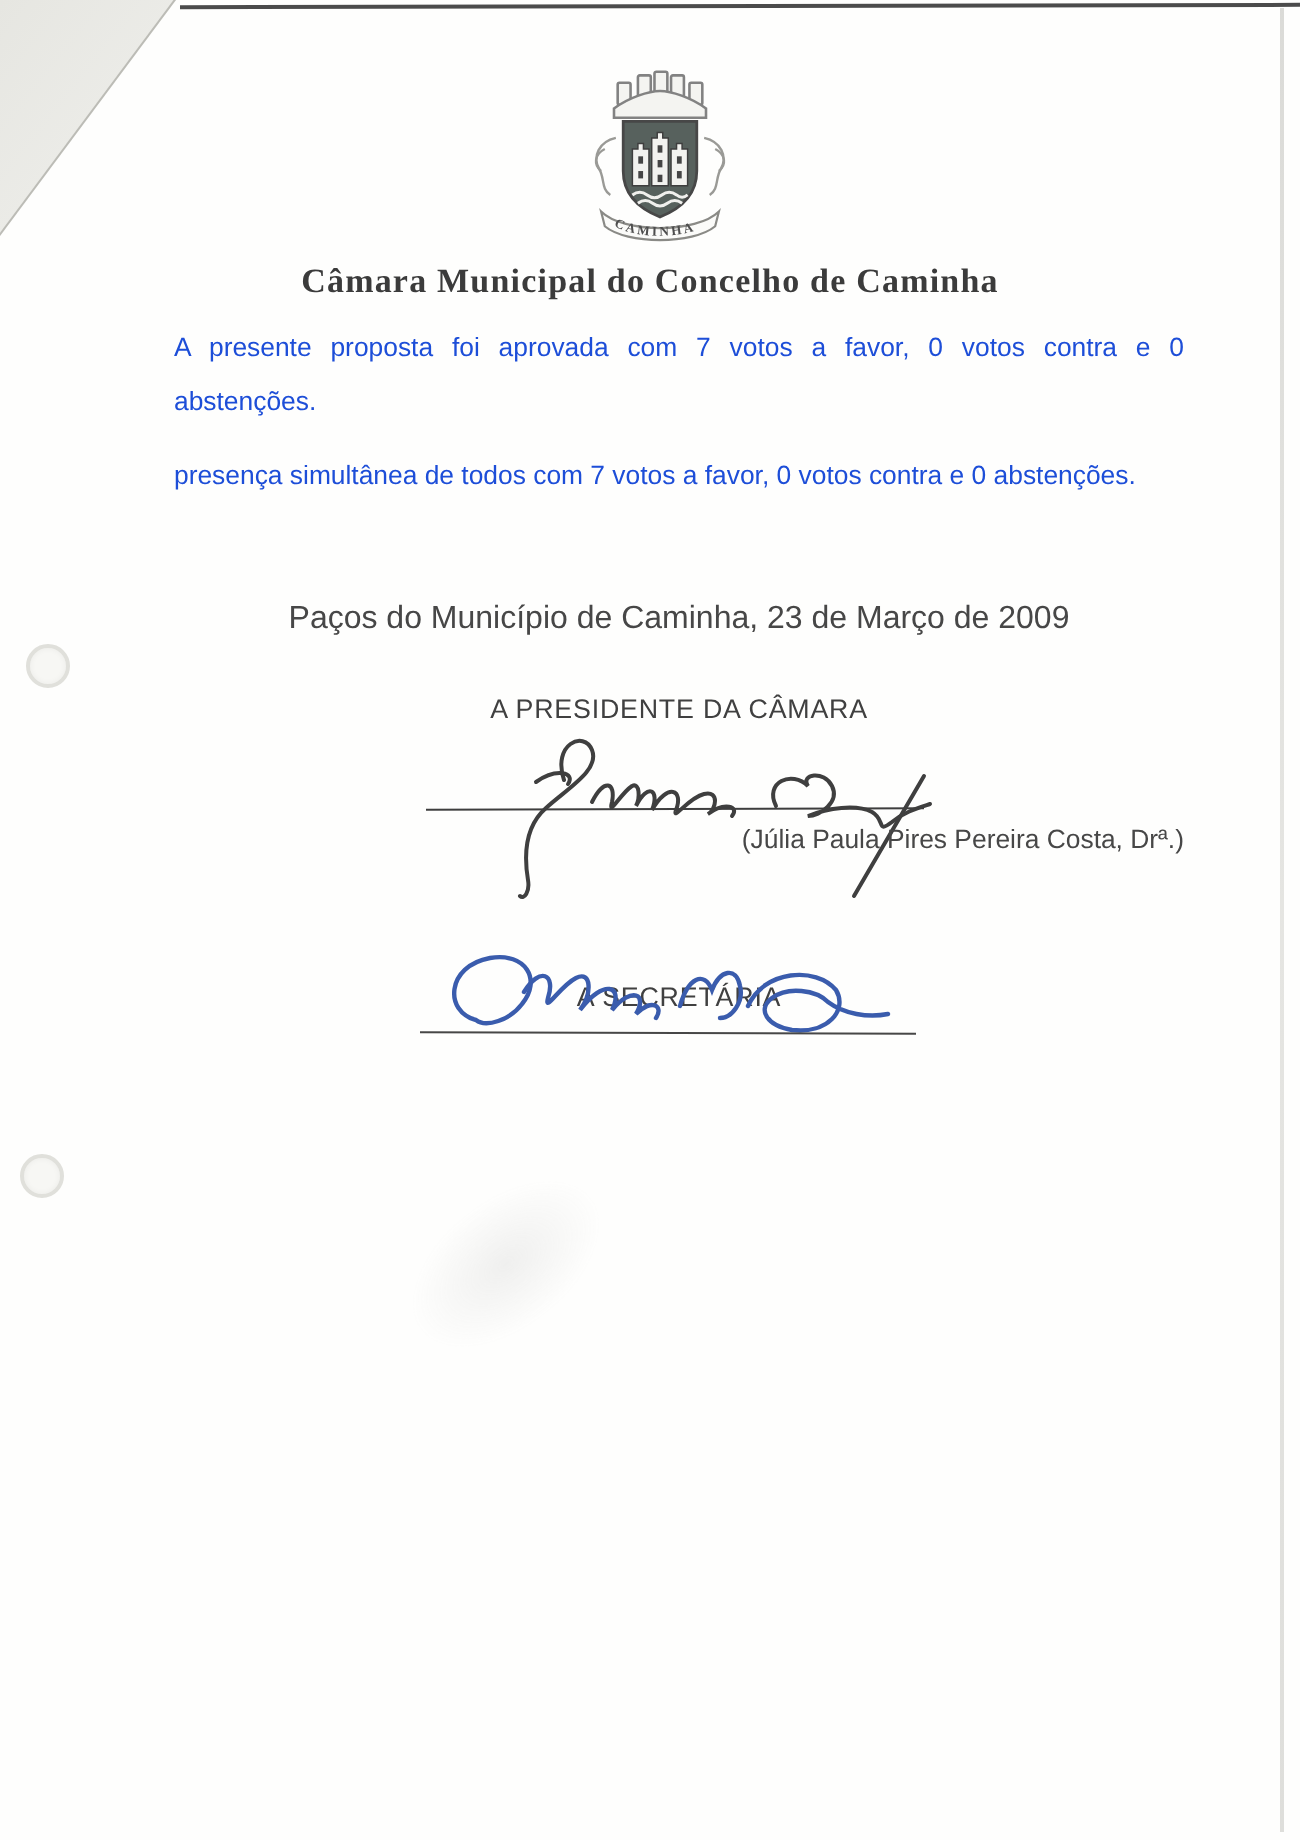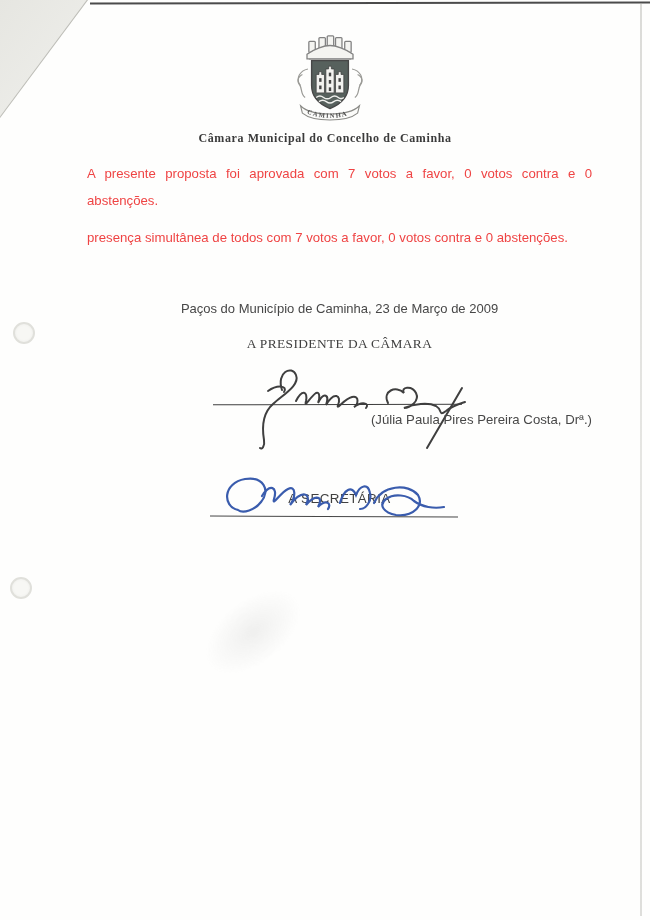--- a/index.html
+++ b/index.html
@@ -63,51 +63,51 @@
   .crest {
     position: absolute; left: 284px; top: 34px;
     width: 92px; height: 92px;
   }
   
   .doc-title {
     position: absolute; left: 0; top: 131px;
     width: 680px;
     text-align: center;
     font-family: "Liberation Serif", serif;
-    font-size: 12px;
+    font-size: 17px;
     font-weight: bold;
     letter-spacing: 0.6px;
     color: #3b3b3b;
   }
-  .para { position: absolute; left: 87px; width: 505px; font-size: 13.2px; color: #ef4444; }
+  .para { position: absolute; left: 87px; width: 505px; font-size: 13.2px; color: #1d4ed8; }
   .pline { display: block; line-height: 27px; white-space: nowrap; }
   .pline.justified {
     white-space: normal;
     text-align: justify;
     text-align-last: justify;
   }
   #para1 { top: 160px; }
   #para2 { top: 224px; }
   .date-line {
     position: absolute; left: 87px; top: 301px;
     width: 505px;
     text-align: center;
-    font-size: 13px;
+    font-size: 16px;
     color: #474747;
   }
   
   .sig-heading {
     position: absolute;
     width: 505px; left: 87px;
     text-align: center;
     font-size: 13.4px;
     letter-spacing: 0.4px;
     color: #404040;
   }
-  #president-heading { top: 336px; font-family: Liberation Serif, serif; }
+  #president-heading { top: 347px; }
   #secretary-heading { top: 459px; margin-top: 32px; }
   .sig-rule {
     position: absolute;
     height: 0;
     border-top: 1.6px solid #3e3e3e;
   }
   #president-rule { left: 213px; top: 404px; width: 249px; transform: rotate(-0.15deg); }
   #secretary-rule { left: 210px; top: 516px; width: 248px; transform: rotate(0.2deg); border-top-color: #474747; }
   .sig-svg { position: absolute; }
   #president-signature { left: 212px; top: 360px; }

